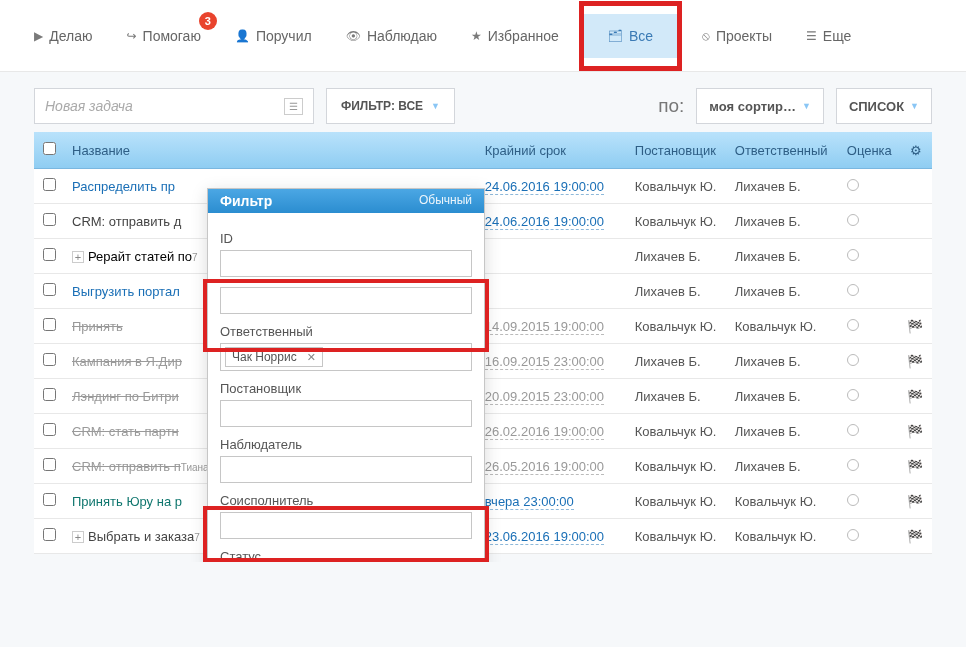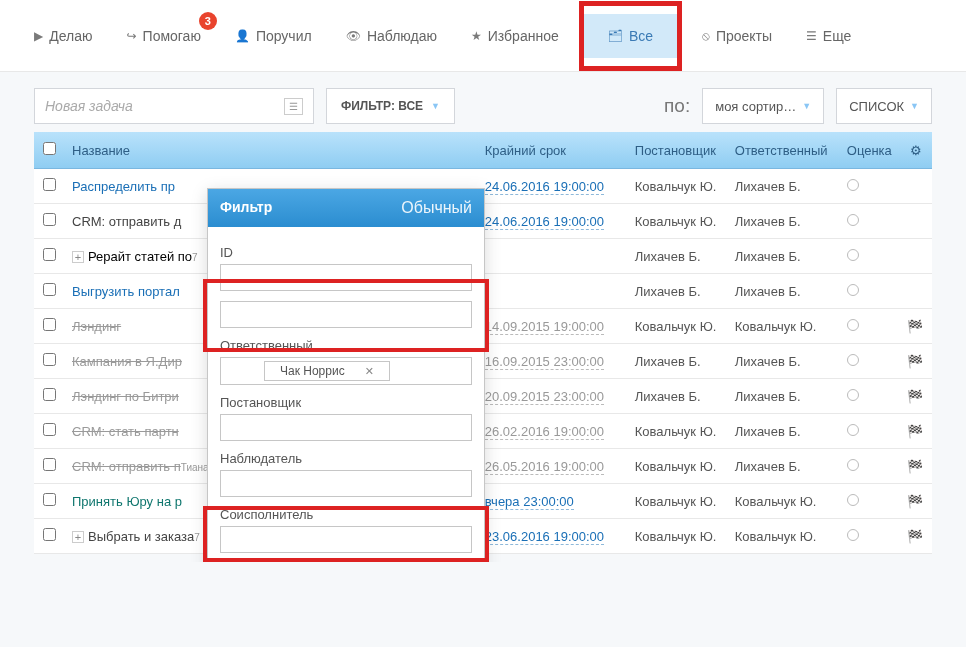--- a/index.html
+++ b/index.html
@@ -99,21 +99,21 @@
     .spacer { flex: 1; }
     .sort-prefix { font-size: 19px; color: #777; }
     .sort-btn {
       border: 1px solid #d3d6db;
       background: #fff;
       height: 36px;
       padding: 0 12px;
       display: flex;
       align-items: center;
       font-size: 13px;
-      font-weight: normal;
+      font-weight: bold;
       color: #555;
       gap: 6px;
       cursor: pointer;
     }
     
     
     .tbl-wrap { padding: 0 34px 8px 34px; position: relative; }
     table { width: 100%; border-collapse: collapse; font-size: 13px; }
     thead th {
       background: linear-gradient(#b9e2fb, #8fcdf2);
@@ -168,27 +168,27 @@
       left: 207px;
       width: 278px;
       background: #fff;
       border: 1px solid #c6c6c6;
       box-shadow: 0 4px 16px rgba(0,0,0,0.15);
       z-index: 50;
     }
     .popup-hdr {
       background: linear-gradient(#4ba7e4, #2b8dd0);
       color: #fff;
-      padding: 10px 12px;
+      padding: 4px 12px;
       font-size: 14px;
       display: flex;
       justify-content: space-between;
       font-weight: bold;
     }
-    .popup-hdr .mode { font-weight: normal; font-size: 16px; opacity: 0.9; }
+    .popup-hdr .mode { font-weight: normal; font-size: 12px; opacity: 0.9; }
     .popup-body { padding: 8px 12px 12px 12px; }
     .fld { margin-top: 10px; }
     .fld label { font-size: 13px; color: #555; display: block; margin-bottom: 4px; }
     .fld input, .fld select {
       width: 100%;
       border: 1px solid #c6c6c6;
       padding: 5px 6px;
       font-size: 13px;
       color: #444;
       background: #fff;
@@ -196,27 +196,26 @@
     .chip-input {
       width: 100%;
       border: 1px solid #c6c6c6;
       padding: 3px 4px;
       display: flex;
       align-items: center;
       gap: 4px;
     }
     .chip {
       border: 1px solid #c6c6c6;
-      padding: 2px 15px;
+      padding: 2px 6px;
       font-size: 12px;
       color: #555;
       display: flex;
       align-items: center;
-      gap: 20px;
-      margin-left: 39px;
+      gap: 10px;
     }
     .chip .x { color: #888; cursor: pointer; font-size: 11px; }
     .hl-red {
       position: absolute;
       border: 4px solid #dd2222;
       pointer-events: none;
       z-index: 60;
     }
     .hl1 { top: 147px; left: 203px; width: 286px; height: 73px; }
     .hl2 { top: 374px; left: 203px; width: 286px; height: 56px; }
@@ -330,21 +329,21 @@
           <td class="chk"><input type="checkbox" style=""></td>
           <td class="name-cell"><a href="#">Выгрузить портал</a></td>
           <td class="deadline"></td>
           <td>Лихачев Б.</td>
           <td>Лихачев Б.</td>
           <td><span class="grade-circle"></span></td>
           <td class="gear"></td>
         </tr>
         <tr>
           <td class="chk"><input type="checkbox" style=""></td>
-          <td class="name-cell"><a href="#" class="done">Лэндинг</a></td>
+          <td class="name-cell"><a href="#" class="done">Принять</a></td>
           <td class="deadline"><a href="#" class="past">14.09.2015 19:00:00</a></td>
           <td>Ковальчук Ю.</td>
           <td>Ковальчук Ю.</td>
           <td><span class="grade-circle"></span></td>
           <td class="gear"><span class="flag">🏁</span></td>
         </tr>
         <tr>
           <td class="chk"><input type="checkbox" style=""></td>
           <td class="name-cell"><a href="#" class="done">Кампания в Я.Дир</a></td>
           <td class="deadline"><a href="#" class="past">16.09.2015 23:00:00</a></td>

